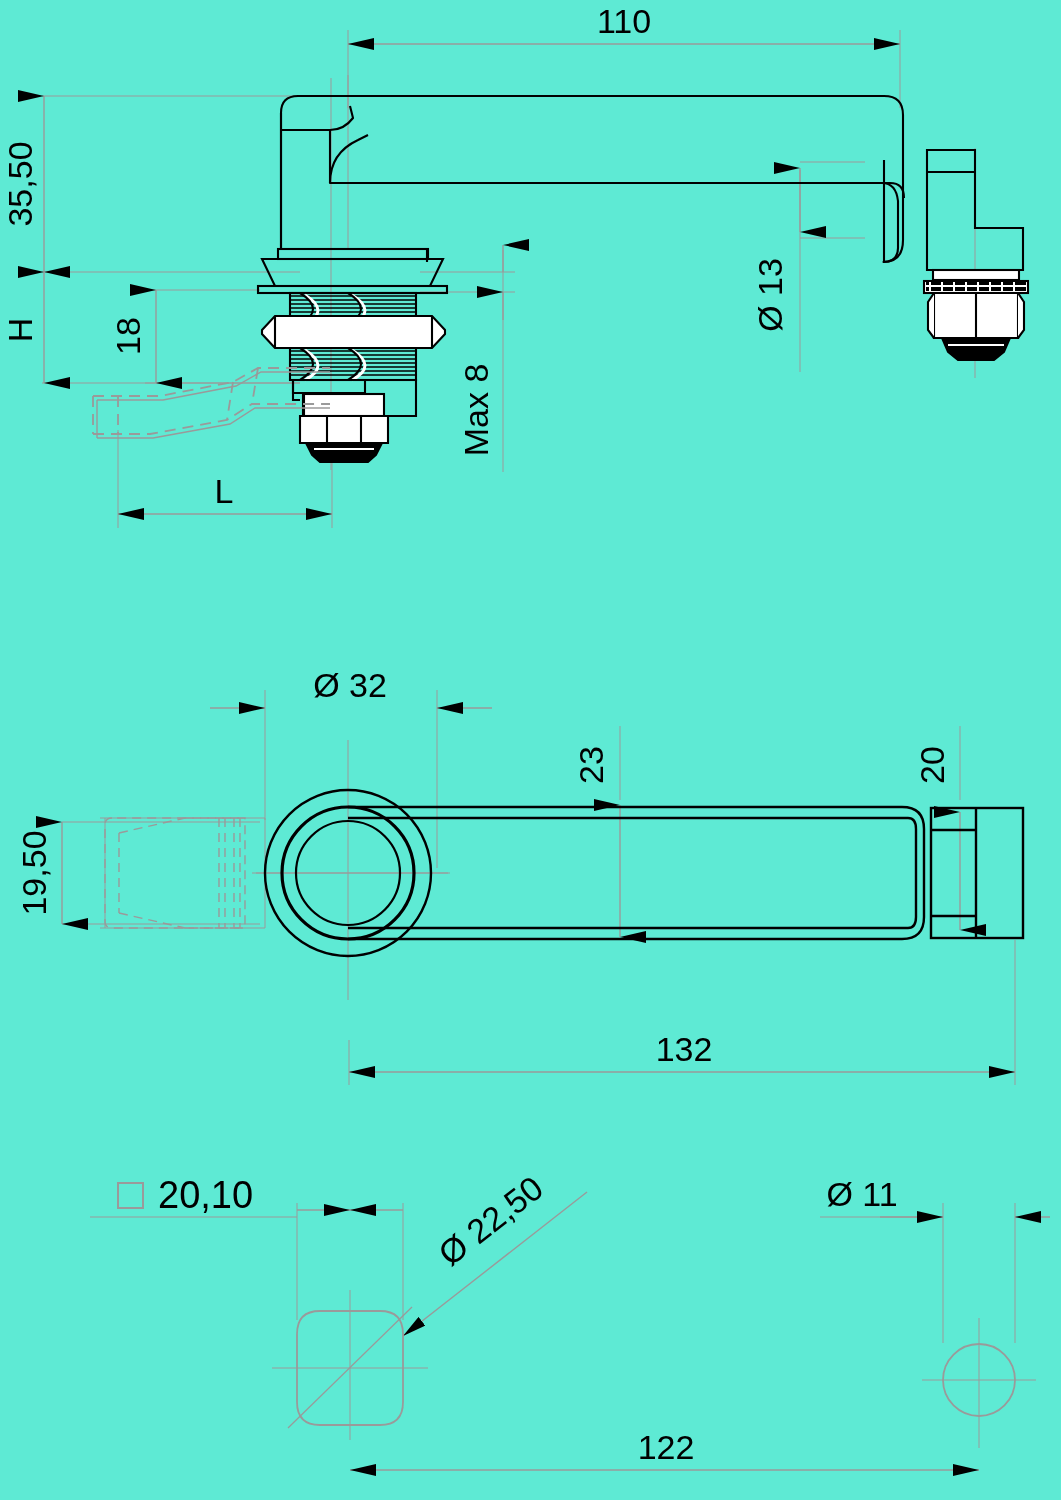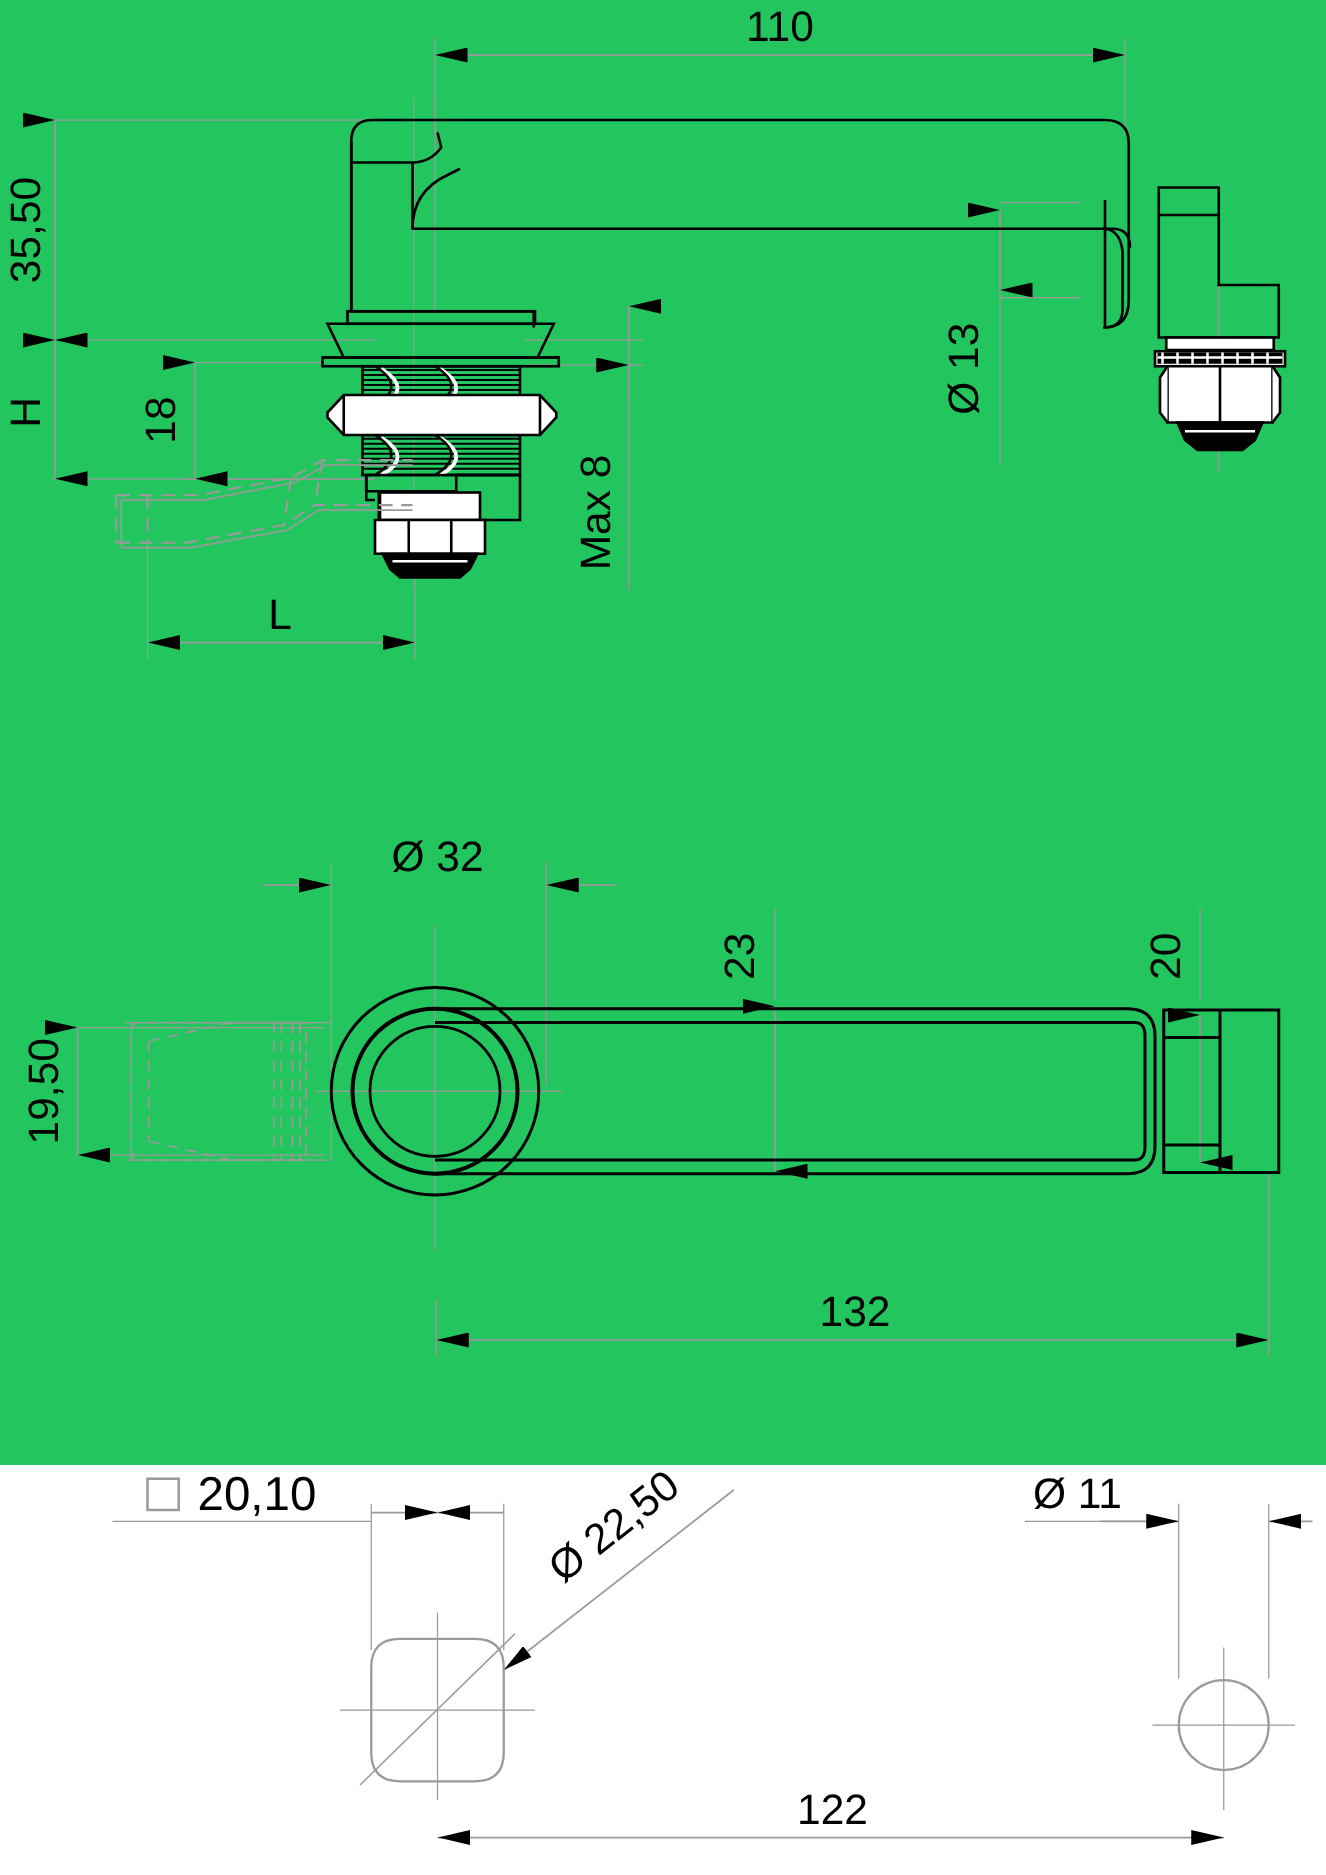--- a/index.html
+++ b/index.html
@@ -1,17 +1,17 @@
 <!DOCTYPE html>
 <html><head>
 <meta charset="utf-8">
 <style>
   html,body{margin:0;padding:0;background:#ffffff;}
   body{width:1061px;height:1500px;font-family:"Liberation Sans",sans-serif;overflow:hidden;}
-  #sheet{position:relative;width:1061px;height:1172px;background:#22c55e;}
+  #sheet{position:relative;width:1061px;height:1500px;background:#5eead4;}
   svg{display:block;}
   .dimtext{font-family:"Liberation Sans",sans-serif;font-weight:400;fill:#000;}
 </style>
 </head>
 <body>
 
 <div id="sheet">
 <svg width="1061" height="1500" viewBox="0 0 1061 1500" xmlns="http://www.w3.org/2000/svg">
 
   <defs>

